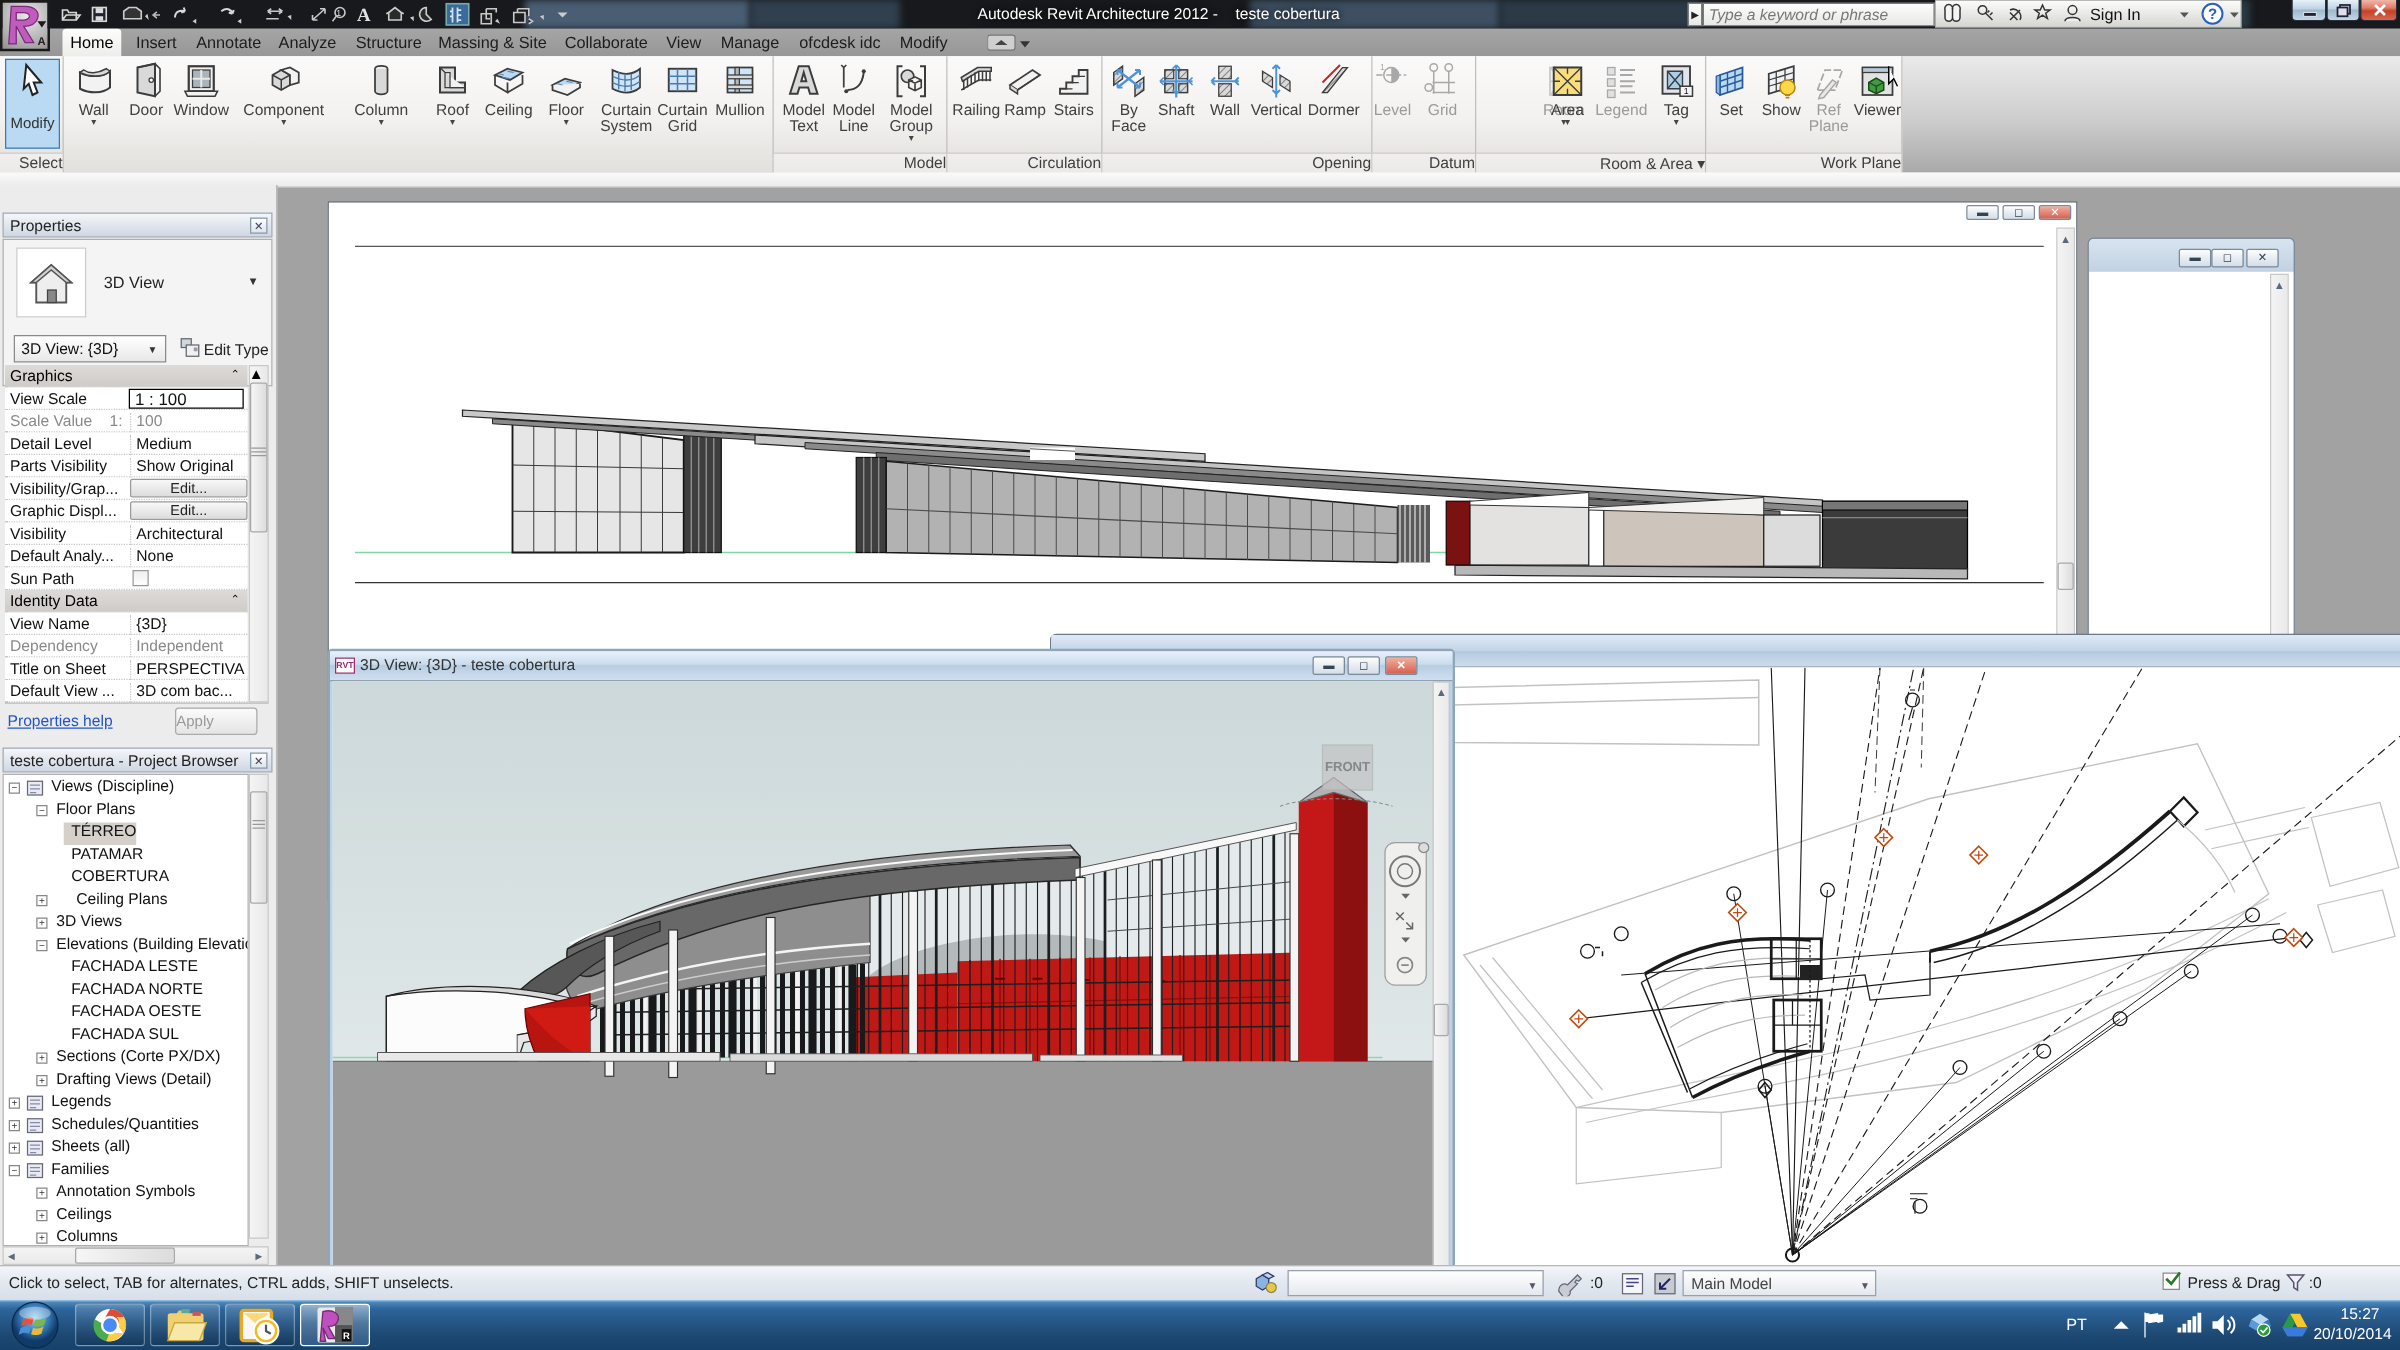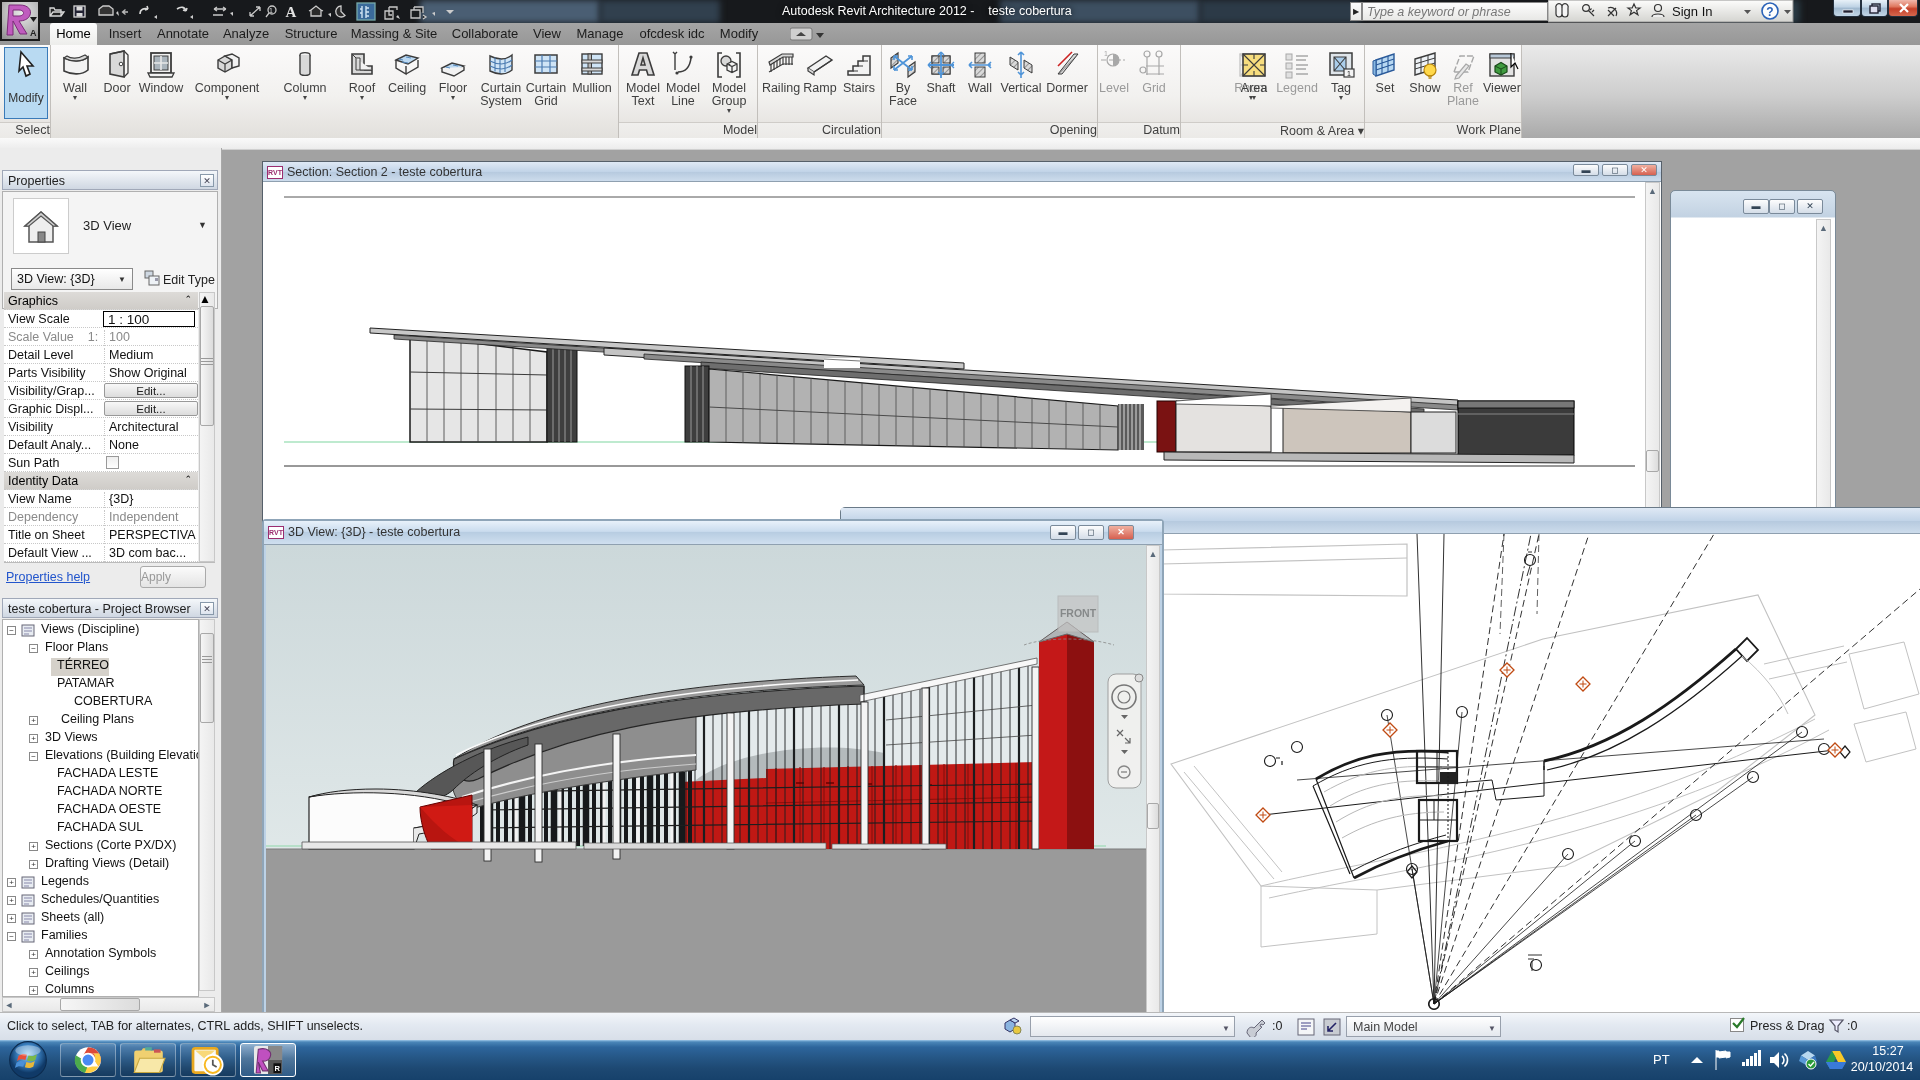--- a/index.html
+++ b/index.html
@@ -582,21 +582,21 @@
 <div class="abs" style="left:0;top:596px;width:222px;height:416px;background:#ececec;border-right:1px solid #a8a8a8">
     <div class="phead" style="top:2px">teste cobertura - Project Browser<div class="closebox">✕</div></div>
     <div class="abs" style="left:2px;top:23px;width:197px;height:378px;background:#fff;border:1px solid #b0b0b0;overflow:hidden">
       <div class="trow" style="left:4px;top:2px;"><span class="texp" style="left:0;top:4px">−</span><svg style="position:absolute;left:14px;top:2px" width="15" height="14" viewBox="0 0 15 14">
           <rect x="1" y="1" width="12" height="11" fill="#e8ecf2" stroke="#667"></rect>
           <path d="M3 4 h8 M3 7 h8 M3 10 h5" stroke="#88a" stroke-width="1"></path>
         </svg><span style="margin-left:34px">Views (Discipline)</span></div>
       <div class="trow" style="left:26px;top:20px;"><span class="texp" style="left:0;top:4px">−</span><span style="margin-left:16px">Floor Plans</span></div>
       <div class="trow" style="left:48px;top:38px;background:#d5d1ca;"><span style="margin-left:6px">TÉRREO</span></div>
       <div class="trow" style="left:48px;top:56px;"><span style="margin-left:6px">PATAMAR</span></div>
-      <div class="trow" style="left:48px;top:74px;"><span style="margin-left:23px">COBERTURA</span></div>
+      <div class="trow" style="left:48px;top:74px;"><span style="margin-left:6px">COBERTURA</span></div>
       <div class="trow" style="left:26px;top:92px;"><span class="texp" style="left:0;top:4px">+</span><span style="margin-left:32px">Ceiling Plans</span></div>
       <div class="trow" style="left:26px;top:110px;"><span class="texp" style="left:0;top:4px">+</span><span style="margin-left:16px">3D Views</span></div>
       <div class="trow" style="left:26px;top:128px;"><span class="texp" style="left:0;top:4px">−</span><span style="margin-left:16px">Elevations (Building Elevatio</span></div>
       <div class="trow" style="left:48px;top:146px;"><span style="margin-left:6px">FACHADA LESTE</span></div>
       <div class="trow" style="left:48px;top:164px;"><span style="margin-left:6px">FACHADA NORTE</span></div>
       <div class="trow" style="left:48px;top:182px;"><span style="margin-left:6px">FACHADA OESTE</span></div>
       <div class="trow" style="left:48px;top:200px;"><span style="margin-left:6px">FACHADA SUL</span></div>
       <div class="trow" style="left:26px;top:218px;"><span class="texp" style="left:0;top:4px">+</span><span style="margin-left:16px">Sections (Corte PX/DX)</span></div>
       <div class="trow" style="left:26px;top:236px;"><span class="texp" style="left:0;top:4px">+</span><span style="margin-left:16px">Drafting Views (Detail)</span></div>
       <div class="trow" style="left:4px;top:254px;"><span class="texp" style="left:0;top:4px">+</span><svg style="position:absolute;left:14px;top:2px" width="15" height="14" viewBox="0 0 15 14">
@@ -622,21 +622,20 @@
     <div class="abs sb" style="left:199px;top:23px;width:16px;height:372px"></div>
     <div class="abs thumb" style="left:200px;top:37px;width:14px;height:90px"></div>
     <div class="abs" style="left:202px;top:60px;width:10px;height:1px;background:#999;box-shadow:0 3px 0 #999,0 6px 0 #999"></div>
     <div class="abs sbh" style="left:2px;top:401px;width:213px;height:15px"></div>
     <div class="abs thumb" style="left:60px;top:402px;width:80px;height:13px"></div>
     <div class="abs arr" style="left:3px;top:402px;width:12px">◄</div>
     <div class="abs arr" style="right:8px;top:402px;width:12px">►</div>
   </div>
 <div id="mdi" class="abs">
     <div class="mwin" id="wsec" style="left:40px;top:11px;width:1400px;height:560px;border:1px solid #56606a">
-<div class="mtitle" style="height:20px;padding-top:3px"><span class="rvticon" style="top:4px">RVT</span>Section: Section 2 - teste cobertura</div>
 <div class="cbtn" style="right:62px;top:2px;height:12px;line-height:10px">▬</div>
       <div class="cbtn" style="right:33px;top:2px;height:12px;line-height:10px">◻</div>
       <div class="cbtn cbtnx" style="right:4px;top:2px;height:12px;line-height:10px;color:#fff">✕</div>
 <div class="abs" style="left:1px;top:20px;width:1382px;height:539px;background:#fff;overflow:hidden" id="secview"><svg width="1382" height="531" viewBox="0 0 1382 531">
           <rect width="1382" height="531" fill="#fff"></rect>
           <path d="M20 15 H1371" stroke="#555" stroke-width="1"></path>
           <path d="M20 284 H1371" stroke="#333" stroke-width="1"></path>
           <path d="M20 260 H900" stroke="#7fd6a0" stroke-width="1.2"></path>
           <path d="M146 153 L283 170 L283 260 L146 260 Z" fill="#e6e6e6" stroke="#1a1a1a" stroke-width="1.5"></path>
           <path d="M163 155 V260" stroke="#3a3a3a" stroke-width="0.8"></path>

